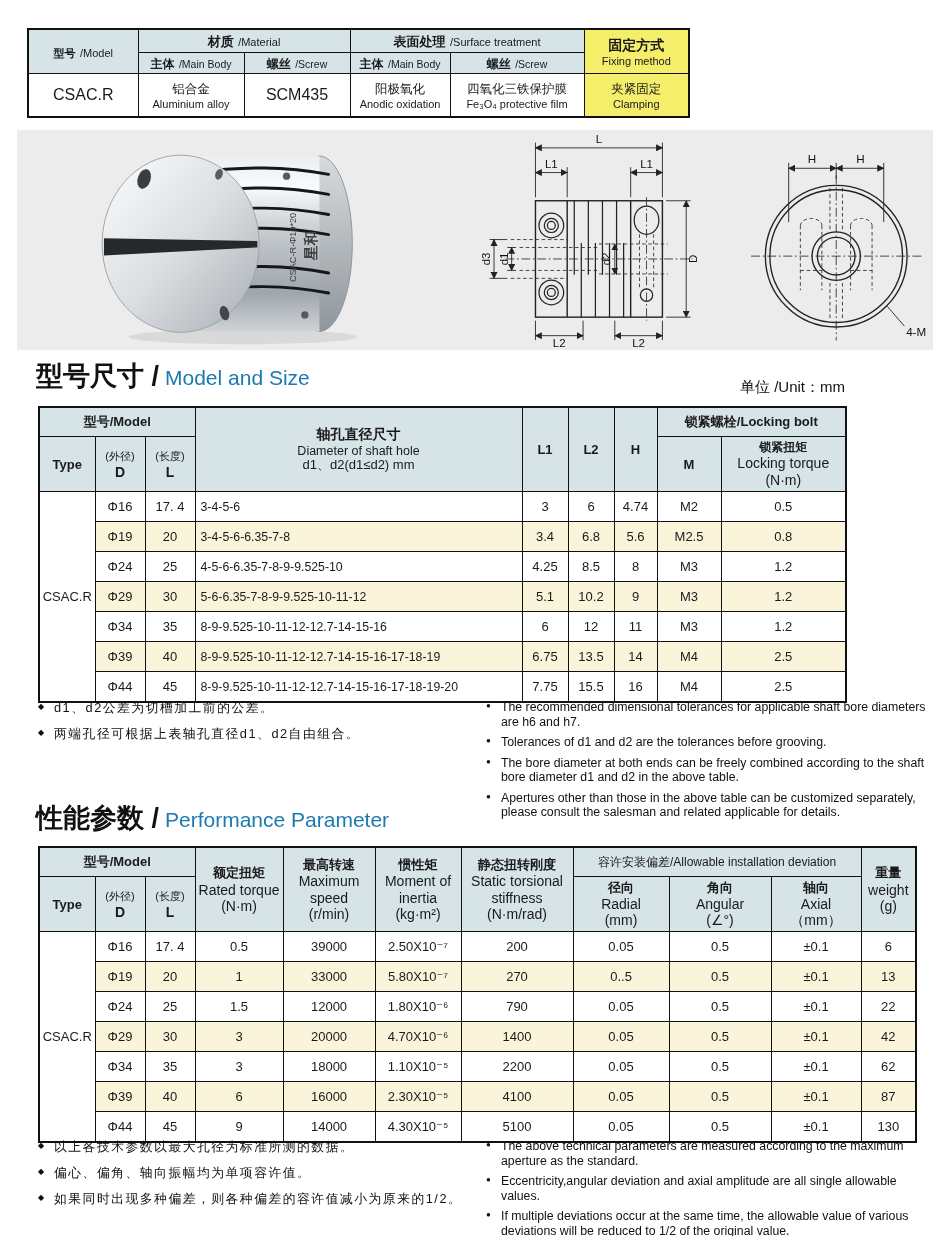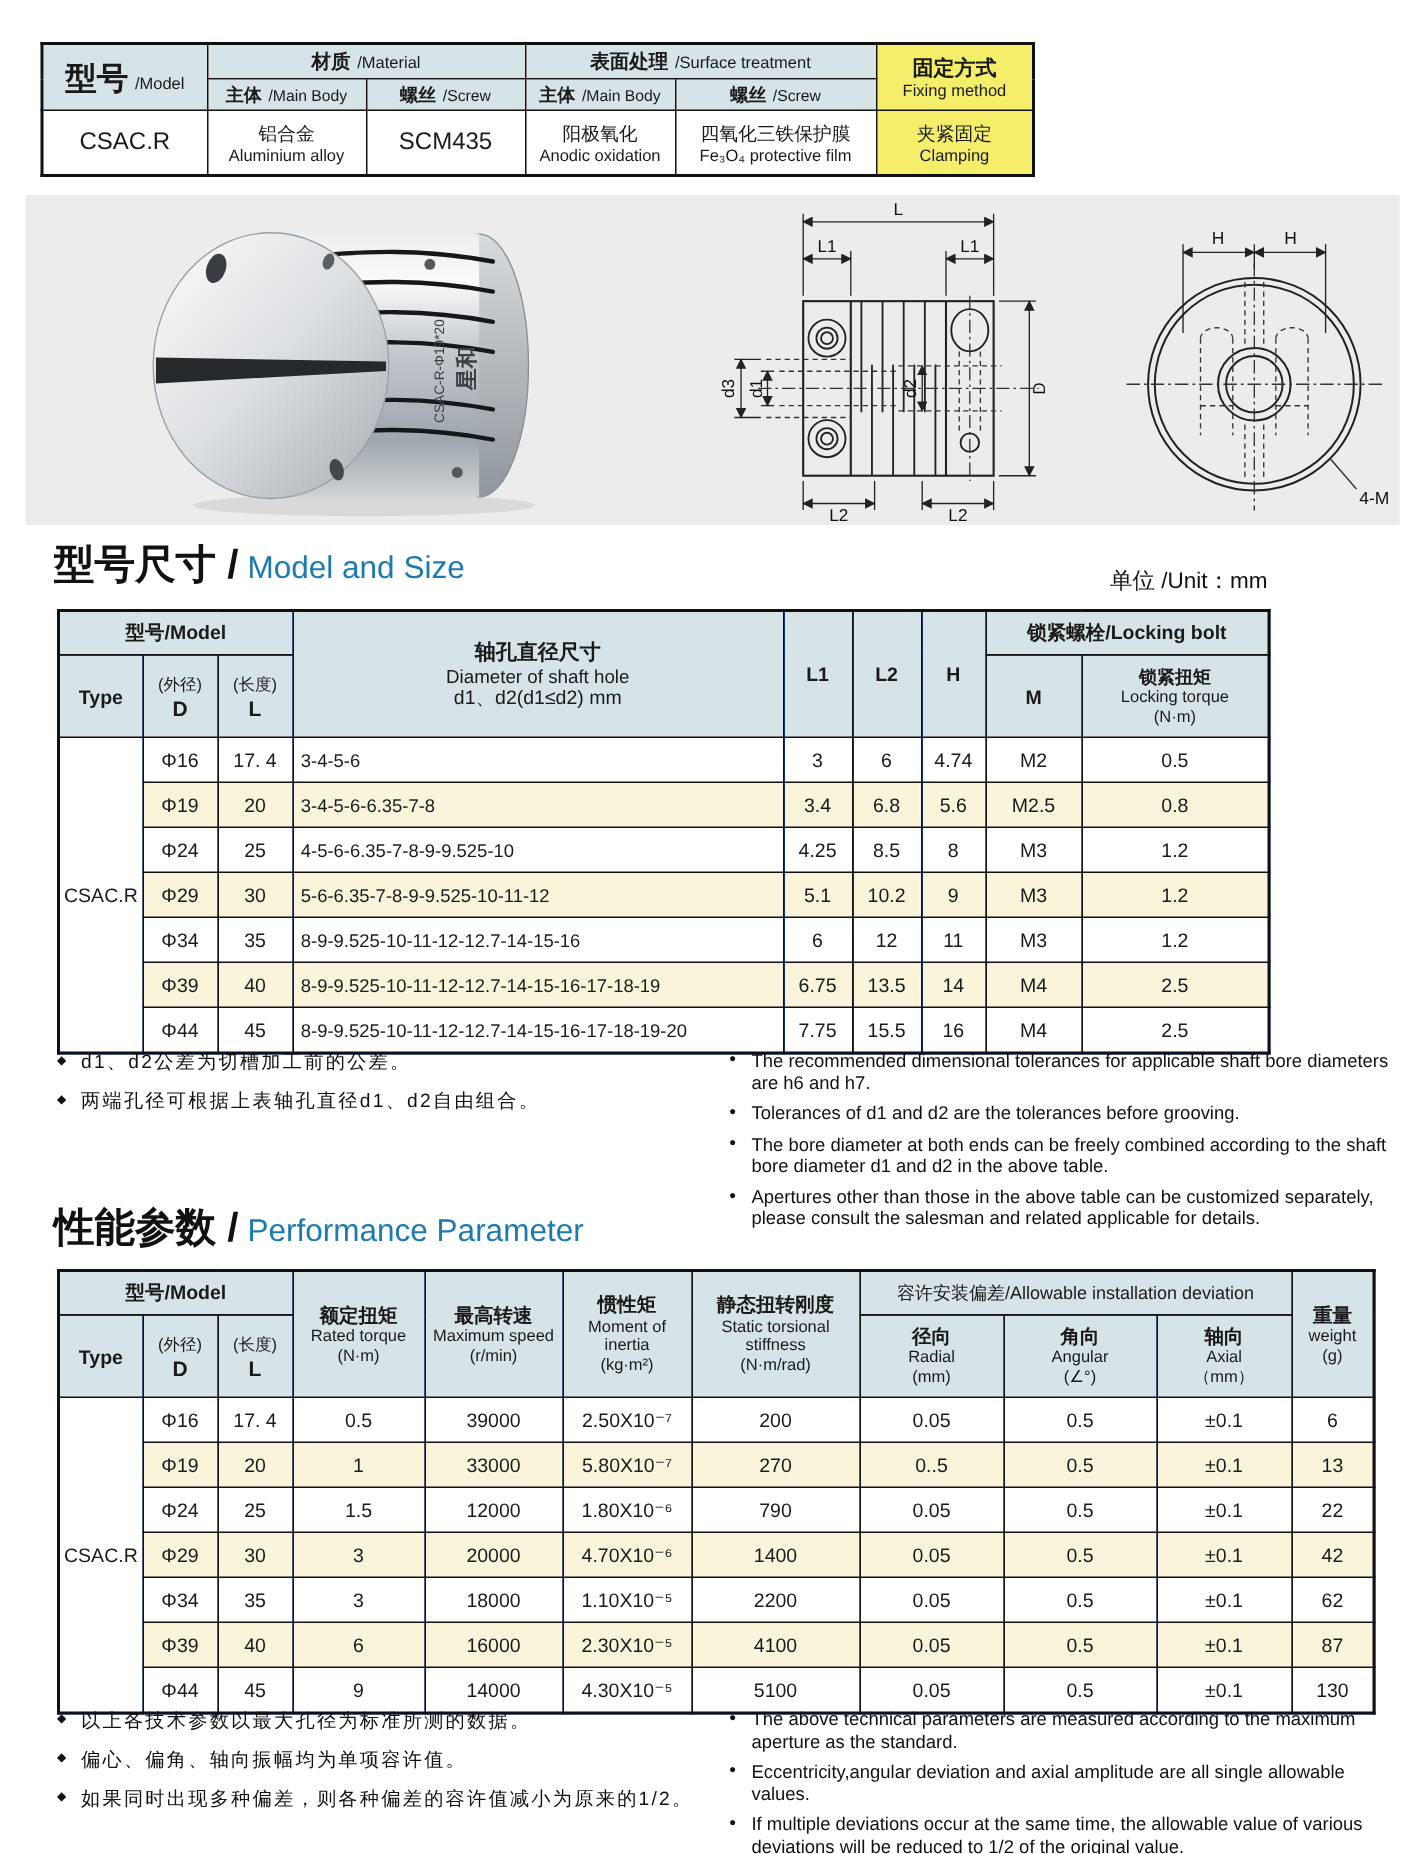--- a/index.html
+++ b/index.html
@@ -3,50 +3,50 @@
 <meta charset="utf-8">
 <style>
   html,body{margin:0;padding:0;}
   body{
     width:950px;height:1236px;position:relative;background:#ffffff;
     font-family:"Liberation Sans","DejaVu Sans",sans-serif;color:#1a1a1a;
     overflow:hidden;
   }
   
   table{border-collapse:collapse;table-layout:fixed;}
-  .dtable{border:2.5px solid #111;position:absolute;background:#1d4ed8;}
+  .dtable{border:2.5px solid #111;position:absolute;background:#701a75;}
   .dtable th,.dtable td{border:1.5px solid #111;text-align:center;vertical-align:middle;
     padding:0 2px;font-size:13px;height:29px;background:#fff;overflow:hidden;}
   .dtable th{background:#d6e3e7;font-weight:bold;}
   .dtable thead tr.r1 th{height:28px;}
   .dtable thead tr.r2 th{height:54px;}
   .dtable tbody tr:nth-child(even) td{background:#faf5da;}
   .dtable td.type-cell{background:#fff;font-size:13px;}
   .hd-sub{font-size:11px;font-weight:normal;text-align:center;}
-  .hd-en{font-size:11px;font-weight:normal;line-height:1.15;}
+  .hd-en{font-size:14px;font-weight:normal;line-height:1.15;}
   .hd-zh{font-size:13px;font-weight:bold;line-height:1.25;}
   .hd-big{font-size:14px;font-weight:bold;}
   
   #size-table tr.body-row:first-child td:nth-child(4),
   #size-table tr.body-row:not(:first-child) td:nth-child(3){
     text-align:left;padding-left:5px;font-size:12.3px;}
   
   #spec-table{left:27px;top:28px;width:661px;border:2.5px solid #111;position:absolute;}
   #spec-table th,#spec-table td{border:1.5px solid #111;text-align:center;vertical-align:middle;
     padding:0 2px;background:#fff;overflow:hidden;}
   #spec-table th{background:#d6e3e7;}
   #spec-table tr.s1 th{height:22px;}
   #spec-table tr.s2 th{height:20px;}
   #spec-table tr.s3 td{height:42px;}
   #spec-table .yellow{background:#f5ee6b !important;}
   .zh{font-size:12.5px;}
   .en{font-size:11px;}
   .zhb{font-size:13px;font-weight:bold;}
   .enr{font-size:11px;font-weight:normal;}
-  .model-hd{font-size:21px;font-weight:bold;}
+  .model-hd{font-size:11px;font-weight:bold;}
   
   #panel{position:absolute;left:17px;top:130px;width:916px;height:220px;background:#ececec;}
   #photo-svg{position:absolute;left:72px;top:6px;}
   #side-svg{position:absolute;left:452px;top:2px;}
   #front-svg{position:absolute;left:722px;top:6px;}
   svg text{font-family:"Liberation Sans","DejaVu Sans",sans-serif;}
   .dimtxt{font-size:13px;fill:#111;}
   
   .sec-title{position:absolute;left:36px;white-space:nowrap;}
   .sec-title .tzh{font-size:27px;font-weight:bold;color:#111;}

